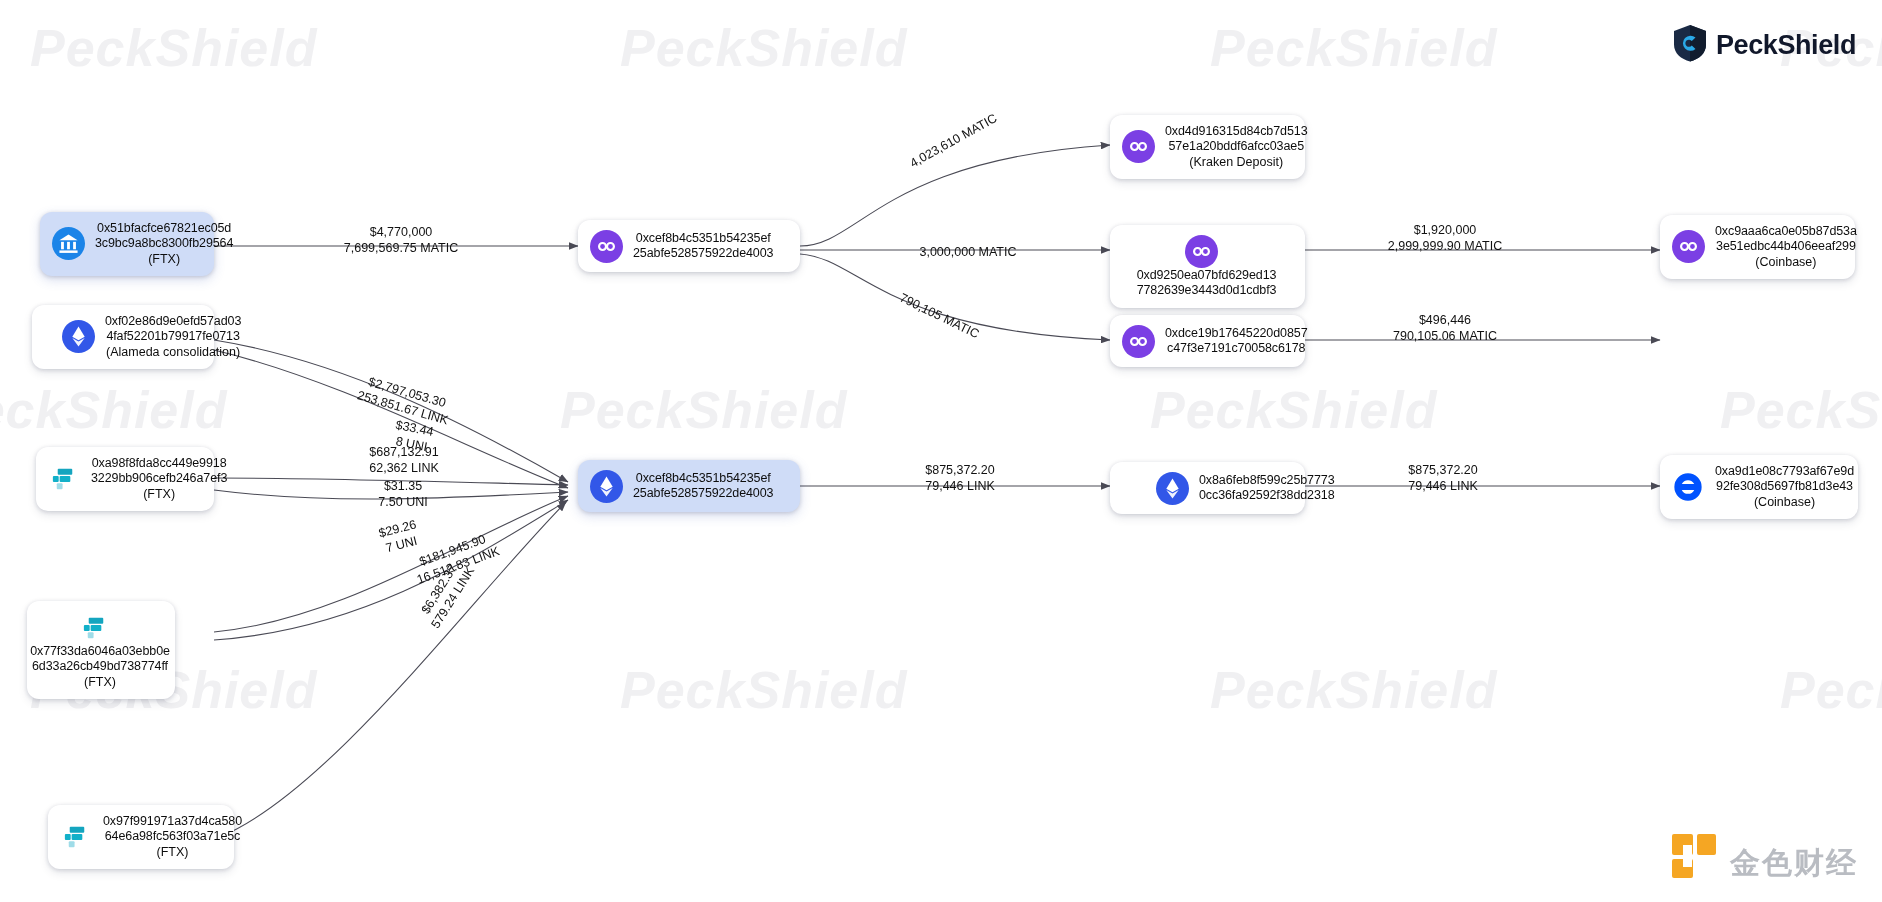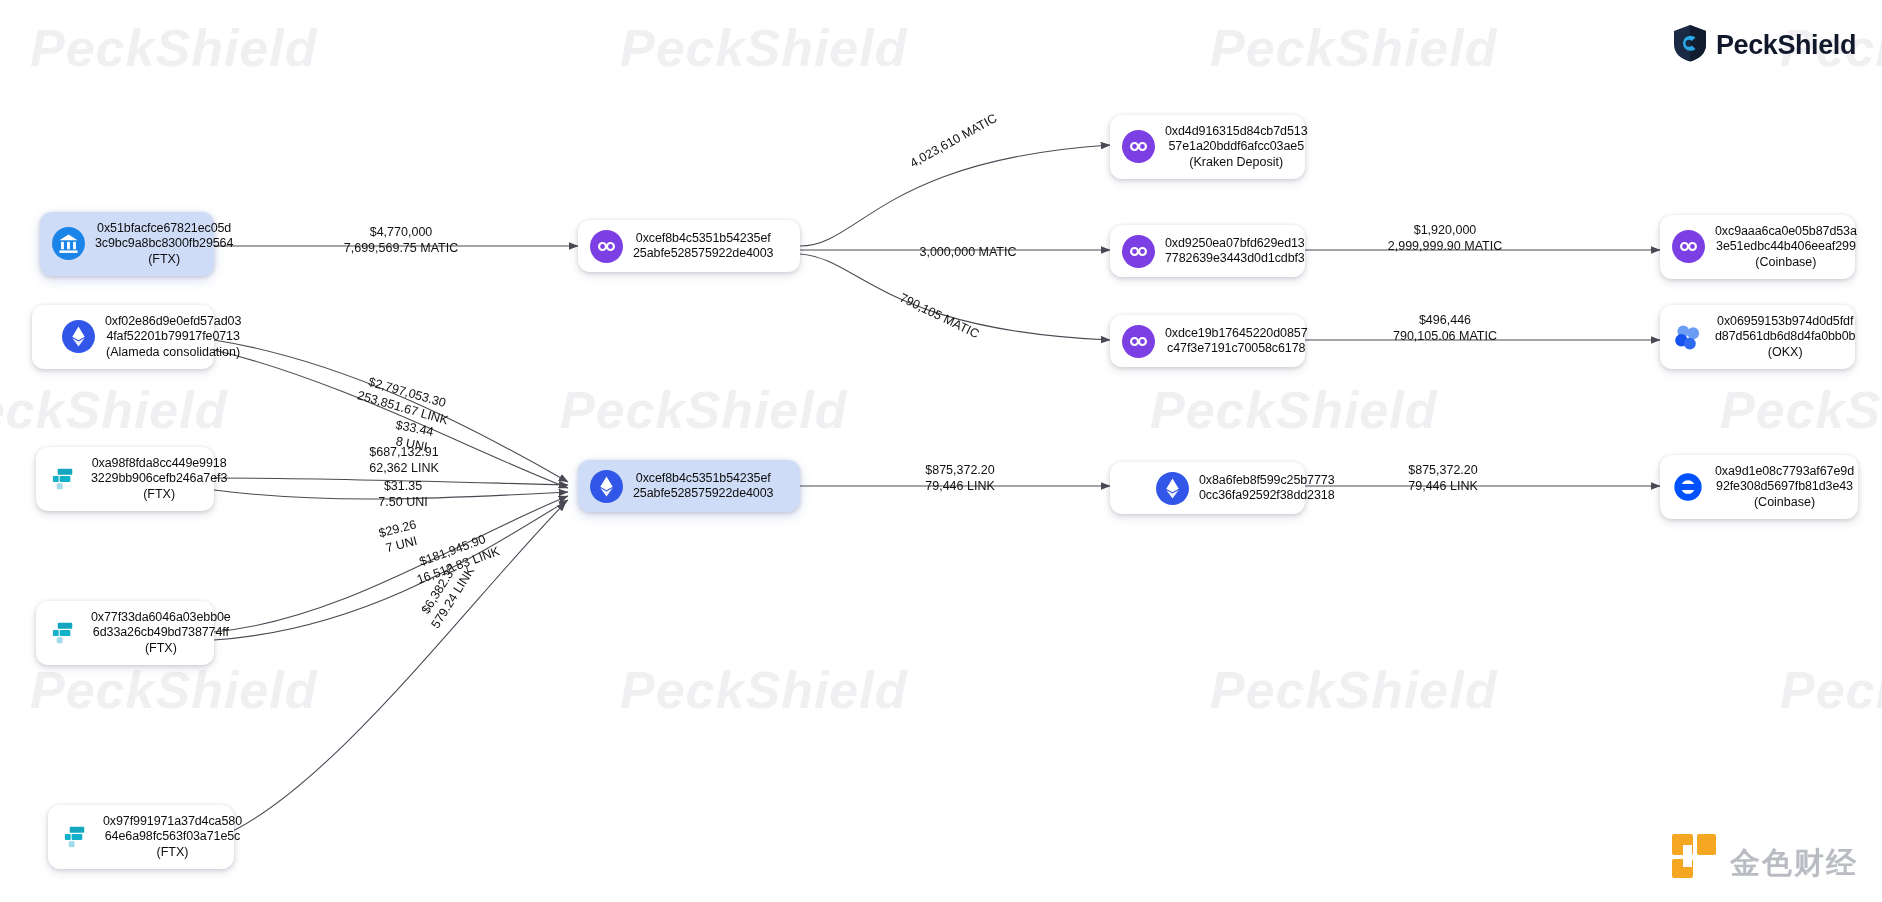--- a/index.html
+++ b/index.html
@@ -214,21 +214,21 @@
           <rect x="8" y="21" width="6" height="6" rx="1" fill="#9fdce8"></rect>
         </svg>
     </span>
     <span class="labels">
       <span class="addr1">0xa98f8fda8cc449e9918</span>
       <span class="addr2">3229bb906cefb246a7ef3</span>
       <span class="tagline">(FTX)</span>
     </span>
   </div>
 
-  <div class="node" style="left:36px; top:601px; width:178px;">
+  <div class="node" style="left:27px; top:601px; width:148px;flex-direction:column;">
     <span class="icon">
       <svg width="31" height="31" viewBox="0 0 32 32">
           <rect x="9" y="6" width="15" height="6" rx="1" fill="#14a5bf"></rect>
           <rect x="4" y="13.5" width="6" height="6" rx="1" fill="#12b0c9"></rect>
           <rect x="11" y="13.5" width="11" height="6" rx="1" fill="#12b0c9"></rect>
           <rect x="8" y="21" width="6" height="6" rx="1" fill="#9fdce8"></rect>
         </svg>
     </span>
     <span class="labels">
       <span class="addr1">0x77f33da6046a03ebb0e</span>
@@ -295,21 +295,21 @@
           </g>
         </svg>
     </span>
     <span class="labels">
       <span class="addr1">0xd4d916315d84cb7d513</span>
       <span class="addr2">57e1a20bddf6afcc03ae5</span>
       <span class="tagline">(Kraken Deposit)</span>
     </span>
   </div>
 
-  <div class="node" style="left:1110px; top:225px; width:195px;">
+  <div class="node" style="left:1110px; top:225px; width:195px;flex-direction:column;">
     <span class="icon">
       <svg width="33" height="33" viewBox="0 0 40 40">
           <circle cx="20" cy="20" r="20" fill="#7b3fe4"></circle>
           <g fill="none" stroke="#fff" stroke-width="2.6">
             <circle cx="15.2" cy="20" r="4.2"></circle>
             <circle cx="24.8" cy="20" r="4.2"></circle>
           </g>
         </svg>
     </span>
     <span class="labels">
@@ -346,35 +346,20 @@
           </g>
         </svg>
     </span>
     <span class="labels">
       <span class="addr1">0xc9aaa6ca0e05b87d53a</span>
       <span class="addr2">3e51edbc44b406eeaf299</span>
       <span class="tagline">(Coinbase)</span>
     </span>
   </div>
 
-  <div class="node" style="left:1660px; top:305px; width:195px;">
-    <span class="icon">
-      <svg width="32" height="32" viewBox="0 0 34 34">
-          <circle cx="12" cy="11" r="6.3" fill="#6c9df5"></circle>
-          <circle cx="22.5" cy="13" r="6.3" fill="#6c9df5"></circle>
-          <circle cx="10" cy="20.5" r="6.6" fill="#1652f0"></circle>
-          <circle cx="19" cy="24" r="6.3" fill="#2f6bf2"></circle>
-        </svg>
-    </span>
-    <span class="labels">
-      <span class="addr1">0x06959153b974d0d5fdf</span>
-      <span class="addr2">d87d561db6d8d4fa0bb0b</span>
-      <span class="tagline">(OKX)</span>
-    </span>
-  </div>
 
   <div class="node" style="left:1110px; top:462px; width:195px;padding-left:45px;">
     <span class="icon">
       <svg width="33" height="33" viewBox="0 0 40 40">
           <circle cx="20" cy="20" r="20" fill="#3257e8"></circle>
           <path d="M20 8 L27.5 20.3 L20 24.6 L12.5 20.3 Z" fill="#fff"></path>
           <path d="M20 26.2 L27.5 21.9 L20 32 L12.5 21.9 Z" fill="#fff" opacity=".92"></path>
         </svg>
     </span>
     <span class="labels">

